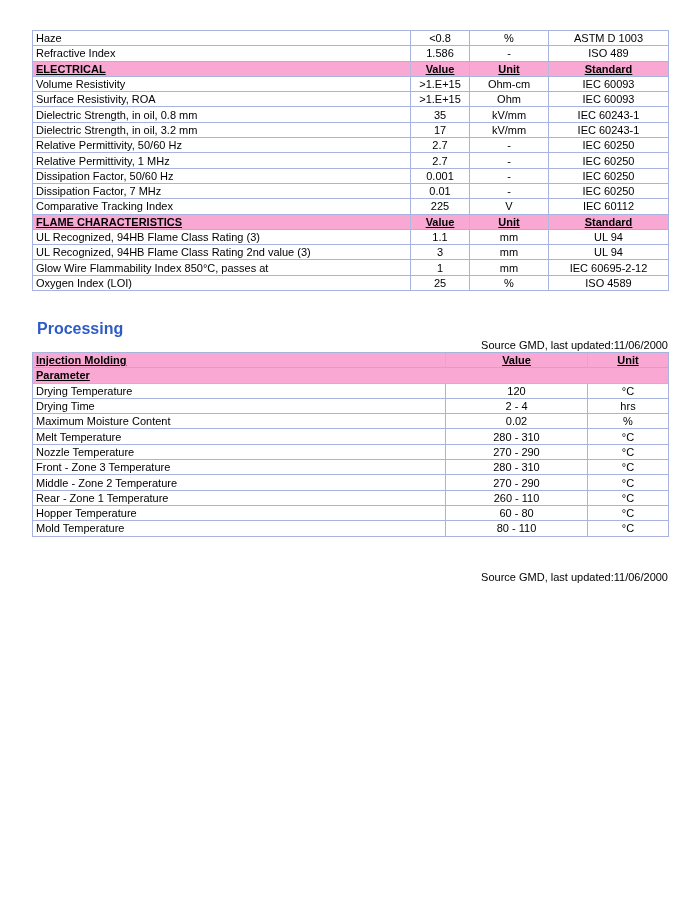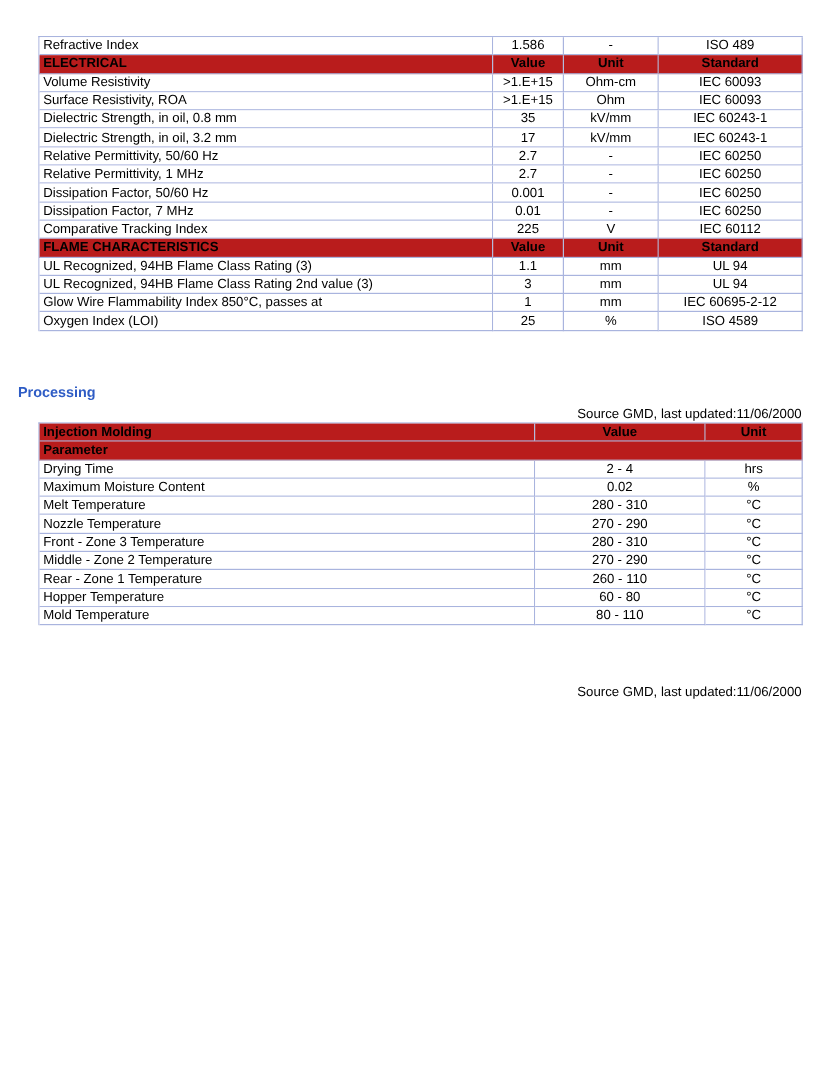--- a/index.html
+++ b/index.html
@@ -15,48 +15,54 @@
   table.props{top:30px;}
   table.proc{top:352px;}
   td{
     border-right:1px solid #a9b4de;border-bottom:1px solid #a9b4de;
     height:14.3px;line-height:12px;padding:0 3px;
     overflow:hidden;white-space:nowrap;vertical-align:middle;
     background:#ffffff;
   }
   td.c{text-align:center;}
   tr.section td{
-    background:#b91c1c;font-weight:bold;
+    background:#f9a8d4;font-weight:bold;text-decoration:underline;
   }
   tr.section td:not(:last-child){border-right-color:#b3bbdd;}
   tr.h1 td{border-bottom-color:#b3bbdd;}
   .source{
     position:absolute;left:32px;width:636px;text-align:right;
     font-size:11px;line-height:13px;margin-top:32px;
   }
   .source.s1{top:307px;}
   .source.s2{top:539px;}
   .heading{
-    position:absolute;left:15px;top:320px;
-    font-size:12px;font-weight:bold;color:#2e5cc5;
+    position:absolute;left:37px;top:320px;
+    font-size:16px;font-weight:bold;color:#2e5cc5;
   }
 </style>
 </head>
 <body>
 
 <div class="page">
 
   <table class="sheet props">
     <colgroup>
       <col style="width:378px">
         <col style="width:59px">
         <col style="width:79px">
         <col style="width:120px">
     </colgroup>
     <tbody>
+      <tr>
+        <td>Haze</td>
+        <td class="c">&lt;0.8</td>
+        <td class="c">%</td>
+        <td class="c">ASTM D 1003</td>
+      </tr>
       <tr>
         <td>Refractive Index</td>
         <td class="c">1.586</td>
         <td class="c">-</td>
         <td class="c">ISO 489</td>
       </tr>
       <tr class="section">
         <td>ELECTRICAL</td>
         <td class="c">Value</td>
         <td class="c">Unit</td>
@@ -162,20 +168,25 @@
     <tbody>
       <tr class="section">
         <td>Injection Molding</td>
         <td class="c">Value</td>
         <td class="c">Unit</td>
       </tr>
       <tr class="section h1">
         <td colspan="3">Parameter</td>
       </tr>
       <tr>
+        <td>Drying Temperature</td>
+        <td class="c">120</td>
+        <td class="c">°C</td>
+      </tr>
+      <tr>
         <td>Drying Time</td>
         <td class="c">2 - 4</td>
         <td class="c">hrs</td>
       </tr>
       <tr>
         <td>Maximum Moisture Content</td>
         <td class="c">0.02</td>
         <td class="c">%</td>
       </tr>
       <tr>

